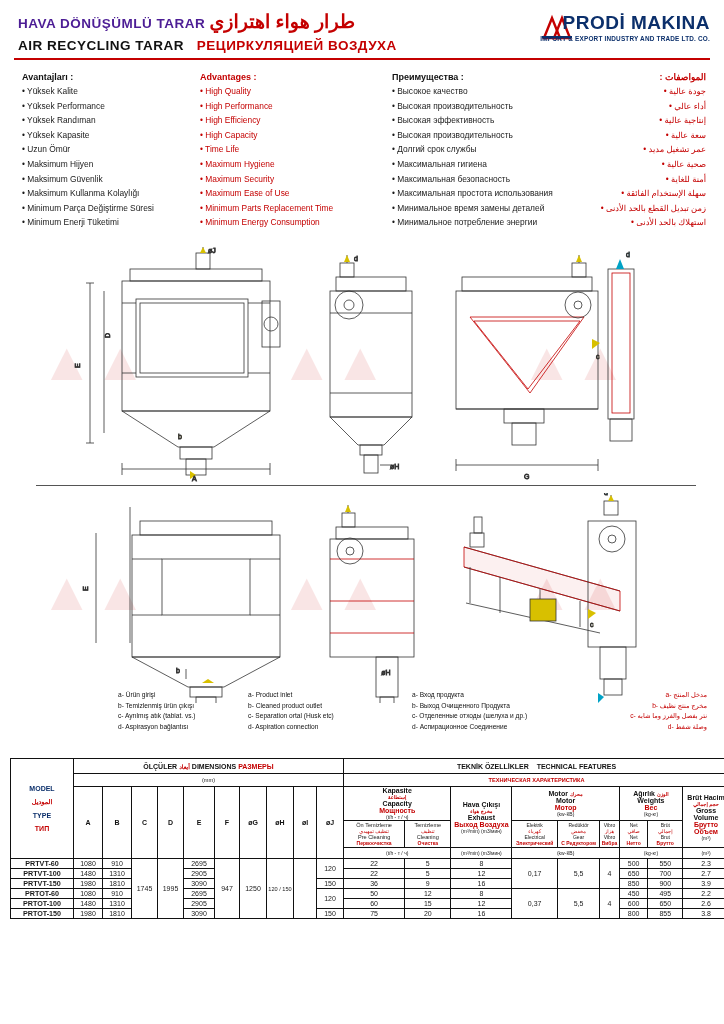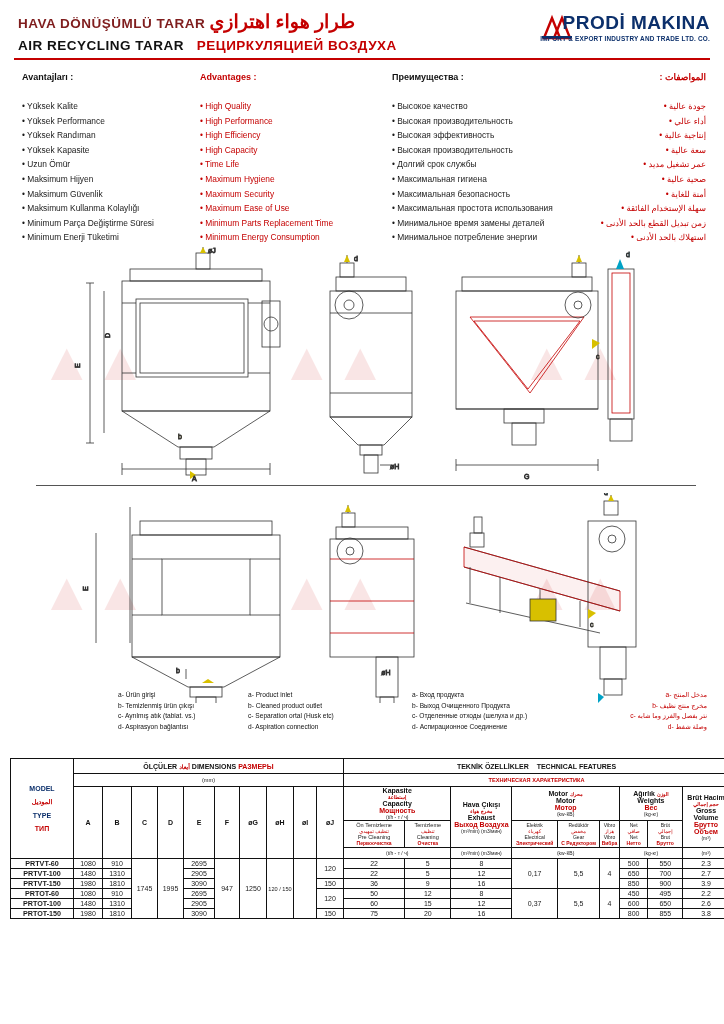--- a/index.html
+++ b/index.html
@@ -10,35 +10,35 @@
     color:#1a1a1a;
     position:relative;
     overflow:hidden;
   }
   .page{position:relative;width:724px;height:1024px;}
 
   
   .header{position:absolute;left:0;top:0;width:724px;height:62px;}
   .title-block{position:absolute;left:18px;top:10px;}
   .title-line{white-space:nowrap;font-size:13.5px;letter-spacing:.5px;}
-  .tr-title{color:#7f1d1d;font-weight:bold;margin-top:36px;}
+  .tr-title{color:#4c1d95;font-weight:bold;margin-top:36px;}
   .ar-title{color:#c40000;font-weight:bold;font-size:19px;}
   .en-title{color:#111;font-weight:bold;}
   .ru-title{color:#c40000;font-weight:bold;}
   .brand{position:absolute;right:14px;top:12px;text-align:right;}
   .brand-name{font-size:19px;font-weight:bold;color:#0b2f6b;letter-spacing:.5px;}
   .brand-sub{font-size:6.4px;font-weight:bold;color:#0b2f6b;letter-spacing:.2px;margin-top:1px;}
   .brand-logo{position:absolute;right:150px;top:14px;width:34px;height:26px;}
 
   .hr-red{position:absolute;left:14px;width:696px;height:2px;background:#c40000;}
 
   
   .adv{position:absolute;top:72px;left:0;width:724px;height:180px;font-size:8.4px;}
   .adv-col{position:absolute;top:0;}
-  .adv-title{font-weight:bold;font-size:9px;margin-bottom:19px;}
+  .adv-title{font-weight:bold;font-size:9px;margin-bottom:4px;}
   .adv-title.black{color:#111;}
   .adv-title.red{color:#c40000;}
   .adv li{list-style:none;margin:0 0 4.6px 0;white-space:nowrap;}
   .adv ul{margin:0;padding:0;}
   .adv li:before{content:"• ";}
   .c1{left:22px;}
   .c2{left:200px;color:#c40000;}
   .c3{left:392px;}
   .c4{left:556px;width:150px;text-align:right;direction:rtl;color:#c40000;}
   .c4 li:before{content:"";}

